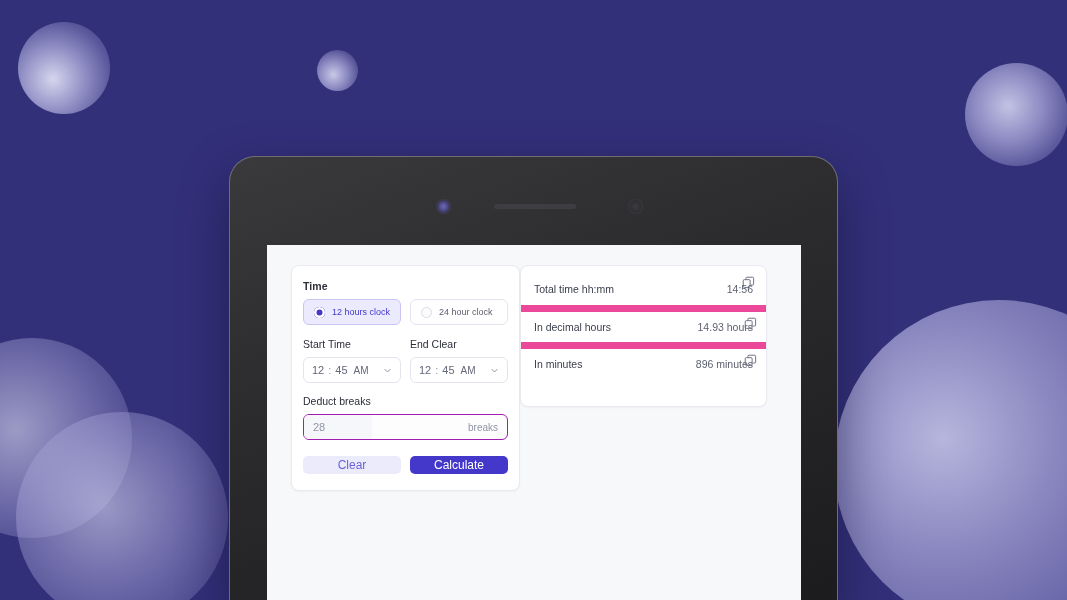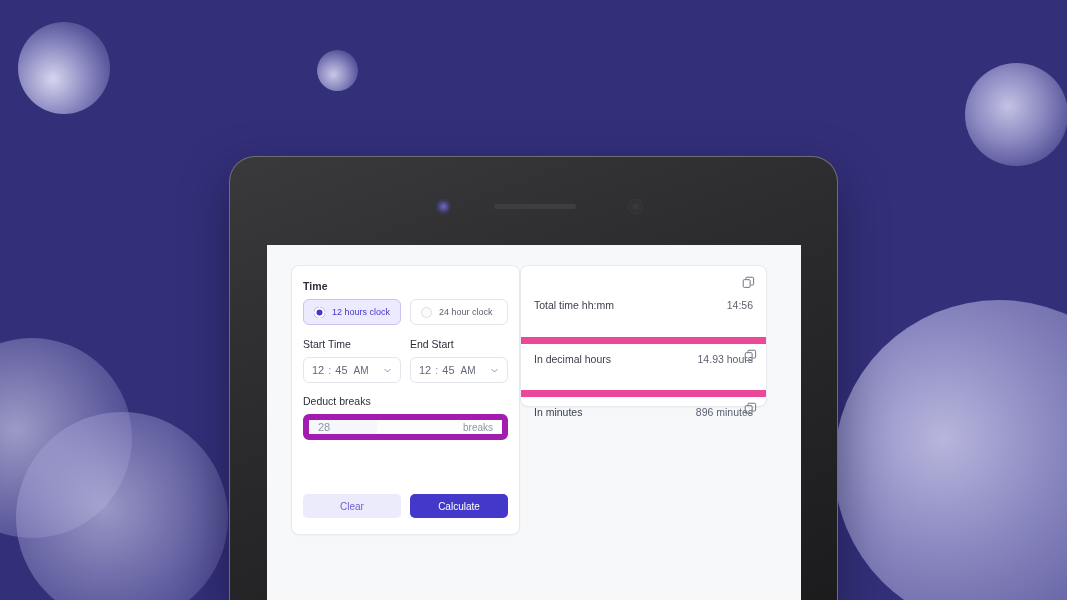--- a/index.html
+++ b/index.html
@@ -209,21 +209,21 @@
     cursor: pointer;
   }
   .time-seg { font-size: 11px; color: #646878; }
   .time-colon { font-size: 11px; color: #9095a5; }
   .time-mer { font-size: 10px; color: #646878; margin-left: 2px; }
   .chev { margin-left: auto; width: 9px; height: 9px; display:block; }
 
   .breaks-box {
     display: flex; align-items: center;
     height: 26px;
-    border: 6px solid #a21caf;
+    border: 1px solid #a21caf;
     border-radius: 6px;
     background: #fdfdfe;
     overflow: hidden;
     margin-bottom: 16px;
   }
   .breaks-input {
     width: 68px; height: 100%;
     border: none; outline: none;
     background: #f6f7fa;
     padding: 0 9px;
@@ -234,47 +234,45 @@
   .breaks-unit {
     margin-left: auto;
     padding-right: 9px;
     font-size: 10px;
     color: #9095a5;
   }
 
   .btn-row { display: flex; gap: 9px; }
   .btn {
     flex: 1;
-    height: 24px;
+    height: 18px;
     border: none;
     border-radius: 5px;
-    font-size: 10px;
+    font-size: 12px;
     cursor: pointer;
     font-family: "Liberation Sans", sans-serif;
-    margin-top: 38px;
   }
   .btn-clear { background: #ecebfb; color: #6b63d6; }
   .btn-calc  { background: #4338ca; color: #ffffff; }
 
   
   .res-head {
     padding: 12px 13px 0 13px;
     position: relative;
   }
   .res-title {
     font-size: 15px;
     font-weight: 700;
     color: #1f2230;
     letter-spacing: -0.2px;
   }
   .res-row {
     display: flex; align-items: center;
     padding: 9px 13px;
     position: relative;
-    margin-top: 16px;
   }
   .res-row + .res-row { border-top: 7px solid #ec4899; }
   .res-row-first { padding-top: 5px; padding-bottom: 10px; }
   .res-key { font-size: 10.5px; color: #3a3e4c; }
   .res-val { margin-left: auto; font-size: 10.5px; color: #5b5f6e; }
 
   .copy-btn {
     position: absolute;
     width: 13px; height: 13px;
     cursor: pointer;
@@ -328,21 +326,21 @@
                 <span class="time-seg">12</span>
                 <span class="time-colon">:</span>
                 <span class="time-seg">45</span>
                 <span class="time-mer">AM</span>
                 <svg class="chev" viewBox="0 0 12 12">
                   <path d="M2.5 4.5 L6 8 L9.5 4.5" fill="none" stroke="#8b90a0" stroke-width="1.3" stroke-linecap="round" stroke-linejoin="round"></path>
                 </svg>
               </div>
             </div>
             <div class="time-col">
-              <div class="label-plain">End Start</div>
+              <div class="label-plain">End Clear</div>
               <div class="time-box">
                 <span class="time-seg">12</span>
                 <span class="time-colon">:</span>
                 <span class="time-seg">45</span>
                 <span class="time-mer">AM</span>
                 <svg class="chev" viewBox="0 0 12 12">
                   <path d="M2.5 4.5 L6 8 L9.5 4.5" fill="none" stroke="#8b90a0" stroke-width="1.3" stroke-linecap="round" stroke-linejoin="round"></path>
                 </svg>
               </div>
             </div>

